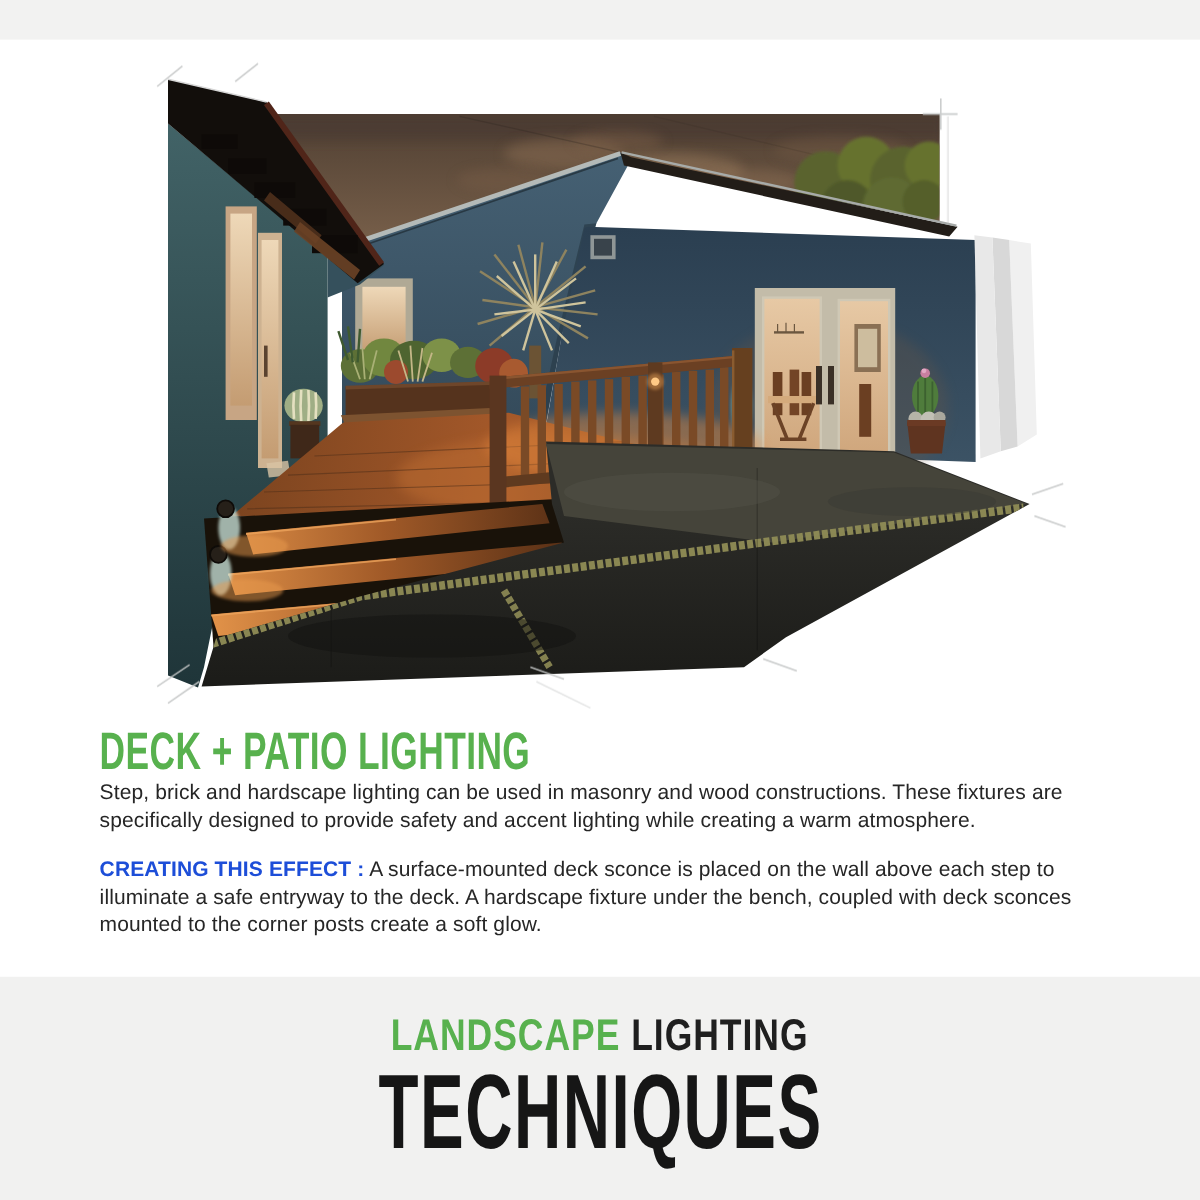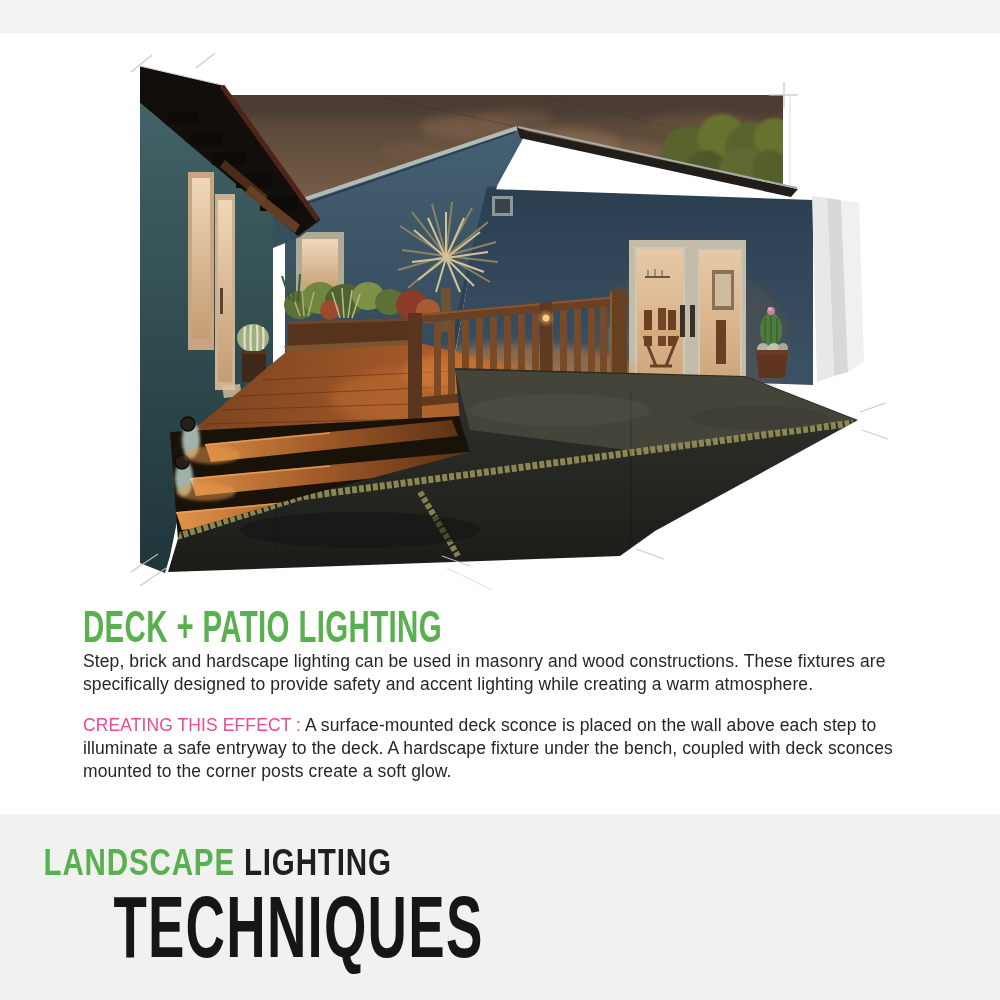--- a/index.html
+++ b/index.html
@@ -8,22 +8,22 @@
     font-family:"Liberation Sans", sans-serif;
   }
   .band-top{position:absolute;left:0;top:0;width:1000px;height:33px;background:#f2f2f1;}
   .illustration{position:absolute;left:0;top:0;width:1000px;height:1000px;pointer-events:none;}
   .content{position:absolute;left:83px;top:605px;width:846px;}
   .headline{
     color:#58b14e;font-weight:700;font-size:44px;line-height:1;white-space:nowrap;
     display:inline-block;transform:scaleX(.67);transform-origin:0 50%;letter-spacing:.5px;
   }
   .para{color:#262626;font-size:17.5px;line-height:1.32;margin-top:0;letter-spacing:.1px;}
-  .para b{font-weight:400;color:#ec4899;}
-  .footer{position:absolute;left:0;top:814px;width:1000px;height:186px;background:#f1f1f0;}
+  .para b{font-weight:700;color:#1d4ed8;}
+  .footer{position:absolute;left:0;top:814px;width:1000px;height:186px;background:#f1f1f0;text-align:center;}
   .brand1{margin-top:30px;line-height:1;}
   .brand1-inner{
     display:inline-block;transform:scaleX(.8);transform-origin:50% 50%;
     font-weight:700;font-size:37px;letter-spacing:1px;white-space:nowrap;
   }
   .brand-green{color:#58b14e;}
   .brand-black{color:#1f1f1f;}
   .brand2{margin-top:2px;line-height:1;}
   .brand2-inner{
     display:inline-block;transform:scaleX(.62);transform-origin:50% 50%;

